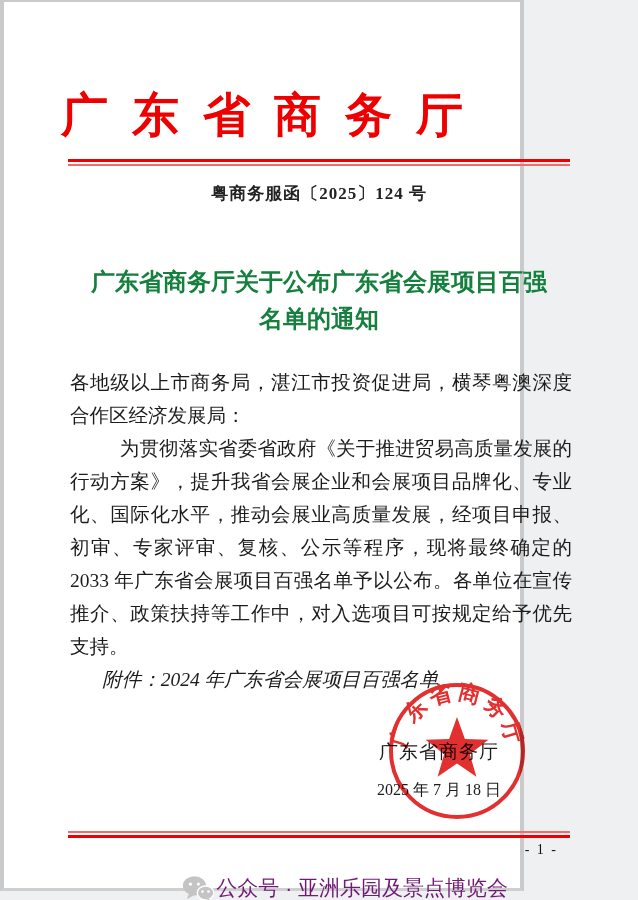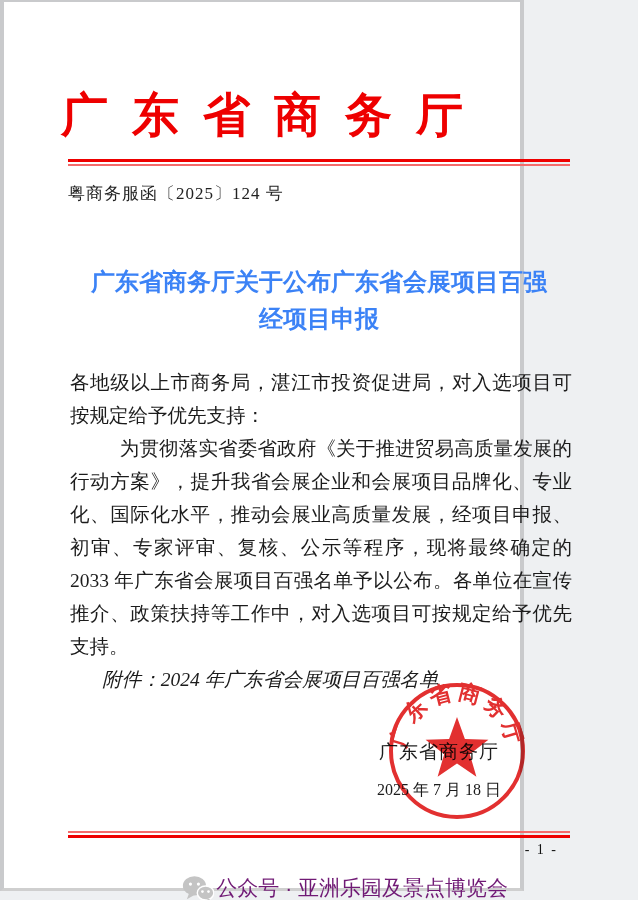--- a/index.html
+++ b/index.html
@@ -24,25 +24,25 @@
     letter-spacing:24px;white-space:nowrap;
   }
   .rule{position:absolute;left:64px;width:502px;}
   .rule-top{top:157px;}
   .rule-bottom{top:829px;}
   .rule .thick{height:3px;background:#ee0000;}
   .rule .gap{height:2px;}
   .rule .thin{height:2px;background:#f56b6b;}
   .doc-no{
     position:absolute;top:180px;left:64px;width:502px;
-    text-align:left;font-size:17px;color:#222;letter-spacing:1px;
+    text-align:center;font-size:17px;color:#222;letter-spacing:1px;font-weight:bold;
   }
   .title{
     position:absolute;top:262px;left:64px;width:502px;
-    text-align:center;font-weight:bold;font-size:24px;line-height:37px;color:#3b82f6;
+    text-align:center;font-weight:bold;font-size:24px;line-height:37px;color:#15803d;
   }
   .body-block{
     position:absolute;top:364px;left:66px;width:502px;
     font-size:19.5px;line-height:33px;text-align:justify;color:#1c1c1c;
   }
   .body-block p{margin:0;}
   .para{text-indent:2.55em;}
   .attachment{margin-top:16px;text-indent:1.65em;font-style:italic;}
   .sign-block{
     position:absolute;top:737px;left:340px;width:190px;
@@ -78,25 +78,25 @@
   <div class="rule rule-top">
     <div class="thick"></div>
     <div class="gap"></div>
     <div class="thin"></div>
   </div>
 
   <div class="doc-no">粤商务服函〔2025〕124 号</div>
 
   <div class="title">
     <div>广东省商务厅关于公布广东省会展项目百强</div>
-    <div>经项目申报</div>
+    <div>名单的通知</div>
   </div>
 
   <div class="body-block">
-    <p class="salutation">各地级以上市商务局，湛江市投资促进局，对入选项目可按规定给予优先支持：</p>
+    <p class="salutation">各地级以上市商务局，湛江市投资促进局，横琴粤澳深度合作区经济发展局：</p>
     <p class="para">为贯彻落实省委省政府《关于推进贸易高质量发展的行动方案》，提升我省会展企业和会展项目品牌化、专业化、国际化水平，推动会展业高质量发展，经项目申报、初审、专家评审、复核、公示等程序，现将最终确定的 2033 年广东省会展项目百强名单予以公布。各单位在宣传推介、政策扶持等工作中，对入选项目可按规定给予优先支持。</p>
     <p class="attachment">附件：2024 年广东省会展项目百强名单</p>
   </div>
 
   <div class="sign-block">
     <div class="signer">广东省商务厅</div>
     <div class="sign-date">2025 年 7 月 18 日</div>
   </div>
 
   <svg class="seal" viewBox="0 0 150 150" aria-hidden="true">

